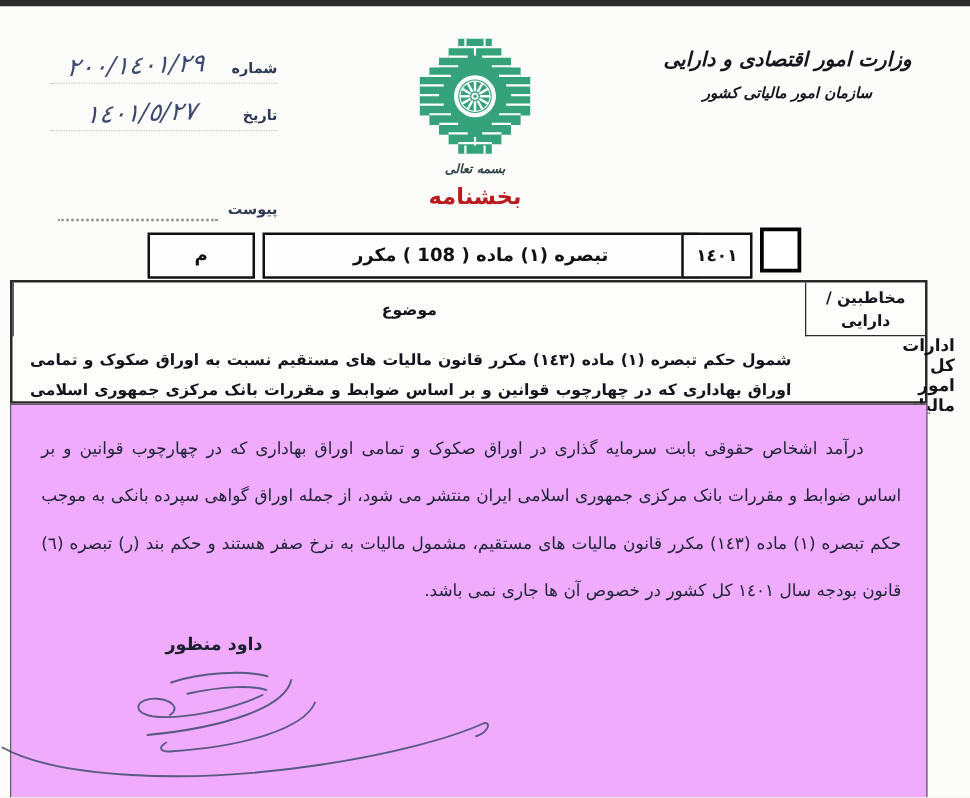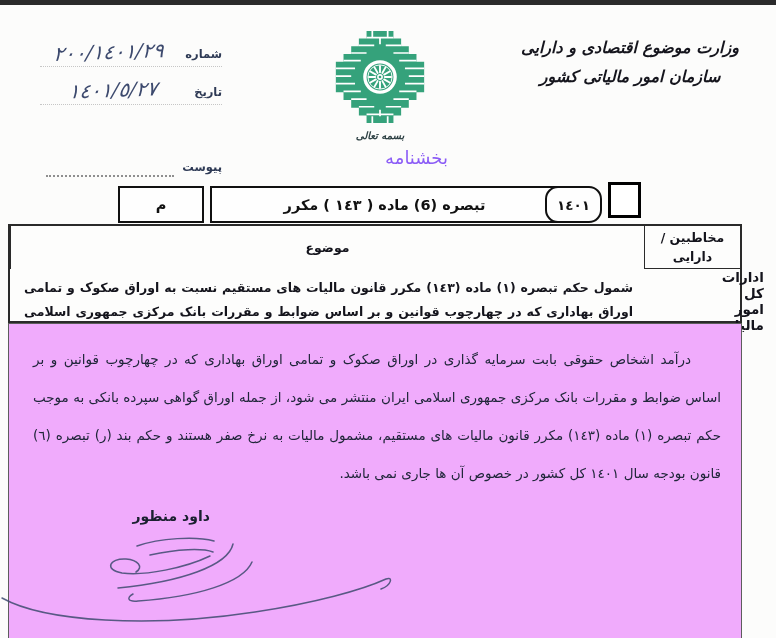--- a/index.html
+++ b/index.html
@@ -25,37 +25,37 @@
   #meta-number{top:40px;}
   #meta-date{top:78px;}
   #meta-attach{top:112px;border-bottom:none;margin-top:48px;}
   .attach-line{flex:1;border-bottom:2px dotted #8f8f8f;height:14px;margin-left:6px;}
 
   
   .org{position:absolute;left:512px;top:38px;width:236px;text-align:center;direction:rtl;
     font-style:italic;font-weight:bold;color:#15151d;}
   .org div{white-space:nowrap;}
   .org-l1{font-size:16px;margin-bottom:10px;}
-  .org-l2{font-size:16px;margin-bottom:8px;}
+  .org-l2{font-size:12px;margin-bottom:8px;}
   .org-l3{font-size:15px;}
 
   
   .logo{position:absolute;left:332px;top:27px;width:96px;height:100px;}
   .besmele{position:absolute;left:322px;top:130px;width:116px;text-align:center;
     font-size:10px;font-weight:bold;color:#2f4245;direction:rtl;font-style:italic;}
-  .doctype{position:absolute;left:312px;top:147px;width:136px;
-    font-size:18px;font-weight:normal;color:#8b5cf6;direction:rtl;}
+  .doctype{position:absolute;left:312px;top:147px;width:136px;text-align:center;
+    font-size:18px;font-weight:bold;color:#b91c1c;direction:rtl;}
 
   
   .refbox{position:absolute;top:186px;height:37px;border:2.5px solid #101010;background:#fefefe;
     display:flex;align-items:center;justify-content:center;font-weight:bold;font-size:14.5px;
     color:#111;direction:rtl;white-space:nowrap;}
   #box-code{left:118px;width:86px;}
   #box-ref{left:210px;width:349px;}
-  #box-year{left:545px;width:57px;font-size:13.5px;border-radius:13px;}
+  #box-year{left:545px;width:57px;font-size:13.5px;}
   #box-blank{left:608px;top:182px;width:33px;height:36px;border:3.5px solid #000;background:#fff;}
 
   
   .info-table{position:absolute;left:8px;top:224px;width:734px;height:99px;
     border:2px solid #2a2a2a;direction:rtl;display:grid;
     grid-template-columns:96px 1fr;grid-template-rows:43px 1fr;background:#fdfdfc;}
   .cell{color:#14141c;}
   .bdr-b{border-bottom:1.5px solid #2a2a2a;}
   .label-cell{border-left:1.5px solid #2a2a2a;display:flex;flex-direction:column;
     align-items:center;justify-content:center;font-weight:bold;font-size:12.5px;
@@ -93,21 +93,21 @@
   <div class="meta-row" id="meta-date">
     <span class="meta-label">تاریخ</span>
     <span class="meta-value">١٤٠١/٥/٢٧</span>
   </div>
   <div class="meta-row" id="meta-attach">
     <span class="meta-label">پیوست</span>
     <span class="attach-line"></span>
   </div>
 
   <div class="org">
-    <div class="org-l1">وزارت موضوع اقتصادی و دارایی</div>
+    <div class="org-l1">وزارت امور اقتصادی و دارایی</div>
     <div class="org-l2">سازمان امور مالیاتی کشور</div>
   </div>
 
   <svg class="logo" viewBox="0 0 100 100">
     <path class="lg" d="M36,2 L64,2 L64,10 L72,10 L72,18 L80,18 L80,26 L88,26 L88,34 L96,34 L96,66 L88,66 L88,74 L80,74 L80,82 L72,82 L72,90 L64,90 L64,98 L36,98 L36,90 L28,90 L28,82 L20,82 L20,74 L12,74 L12,66 L4,66 L4,34 L12,34 L12,26 L20,26 L20,18 L28,18 L28,10 L36,10 Z"></path>
     <path class="lw" d="M42,2 V9 M58,2 V9 M36,9 H64 M50,9 V16 M28,17 H44 M56,17 H72 M20,25 H36 M64,25 H80 M12,33 H30 M70,33 H88 M4,41 H24 M76,41 H96 M4,49 H20 M80,49 H96 M4,57 H24 M76,57 H96 M12,65 H30 M70,65 H88 M20,73 H36 M64,73 H80 M28,81 H44 M56,81 H72 M36,89 H64 M50,84 V91 M42,91 V98 M58,91 V98"></path>
     <circle cx="50" cy="50" r="17.5" fill="#ffffff"></circle>
     <circle cx="50" cy="50" r="14" class="lg"></circle>
     <circle cx="50" cy="50" r="12.6" fill="none" stroke="#ffffff" stroke-width="1"></circle>
     <g stroke="#ffffff" stroke-width="2" stroke-linecap="round">
@@ -124,21 +124,21 @@
       <line x1="52.5" y1="45.7" x2="55.7" y2="40"></line>
         <line x1="54.3" y1="47.5" x2="60" y2="44.3"></line>
     </g>
     <circle cx="50" cy="50" r="3" fill="#ffffff"></circle>
     <circle cx="50" cy="50" r="1.4" class="lg"></circle>
   </svg>
   <div class="besmele">بسمه تعالی</div>
   <div class="doctype">بخشنامه</div>
 
   <div class="refbox" id="box-code">م</div>
-  <div class="refbox" id="box-ref">تبصره (6) ماده ( ١٤٣ ) مکرر</div>
+  <div class="refbox" id="box-ref">تبصره (١) ماده ( 108 ) مکرر</div>
   <div class="refbox" id="box-year">١٤٠١</div>
   <div class="refbox" id="box-blank"></div>
 
   <div class="info-table">
     <div class="cell label-cell bdr-b">
       <span>مخاطبین /</span>
       <span>دارایی</span>
     </div>
     <div class="cell label-cell">
       <span>موضوع</span>

